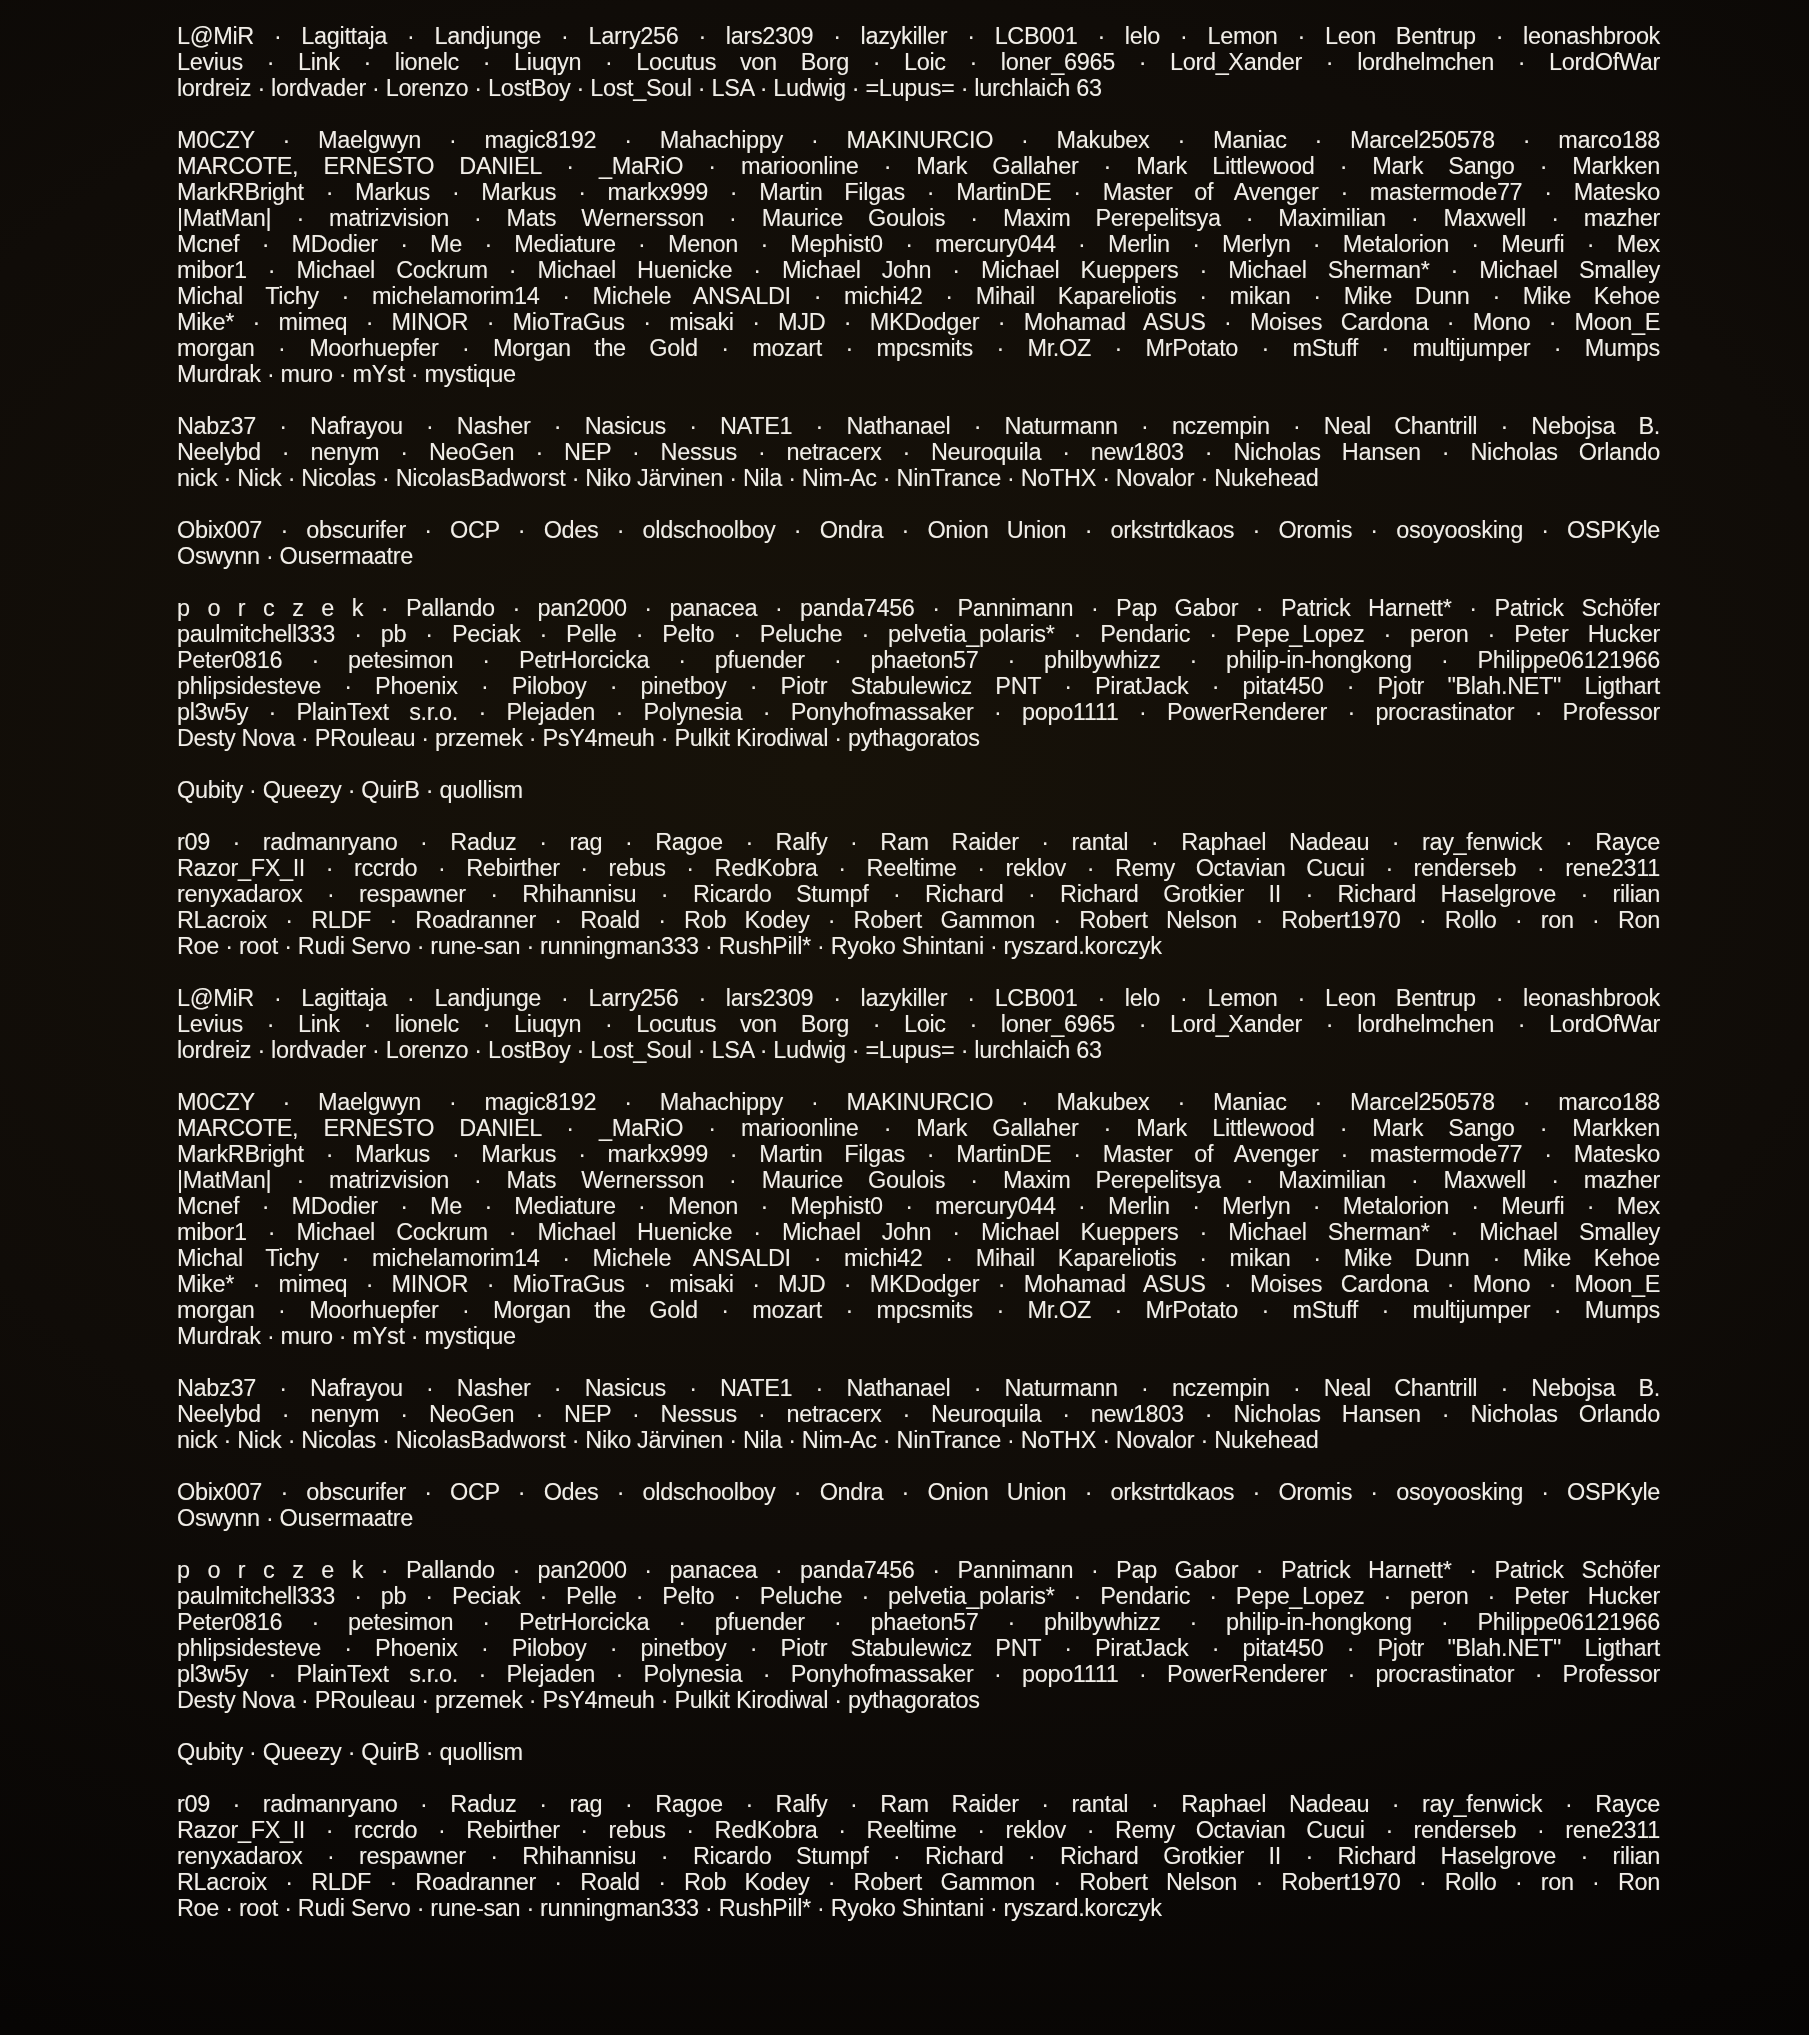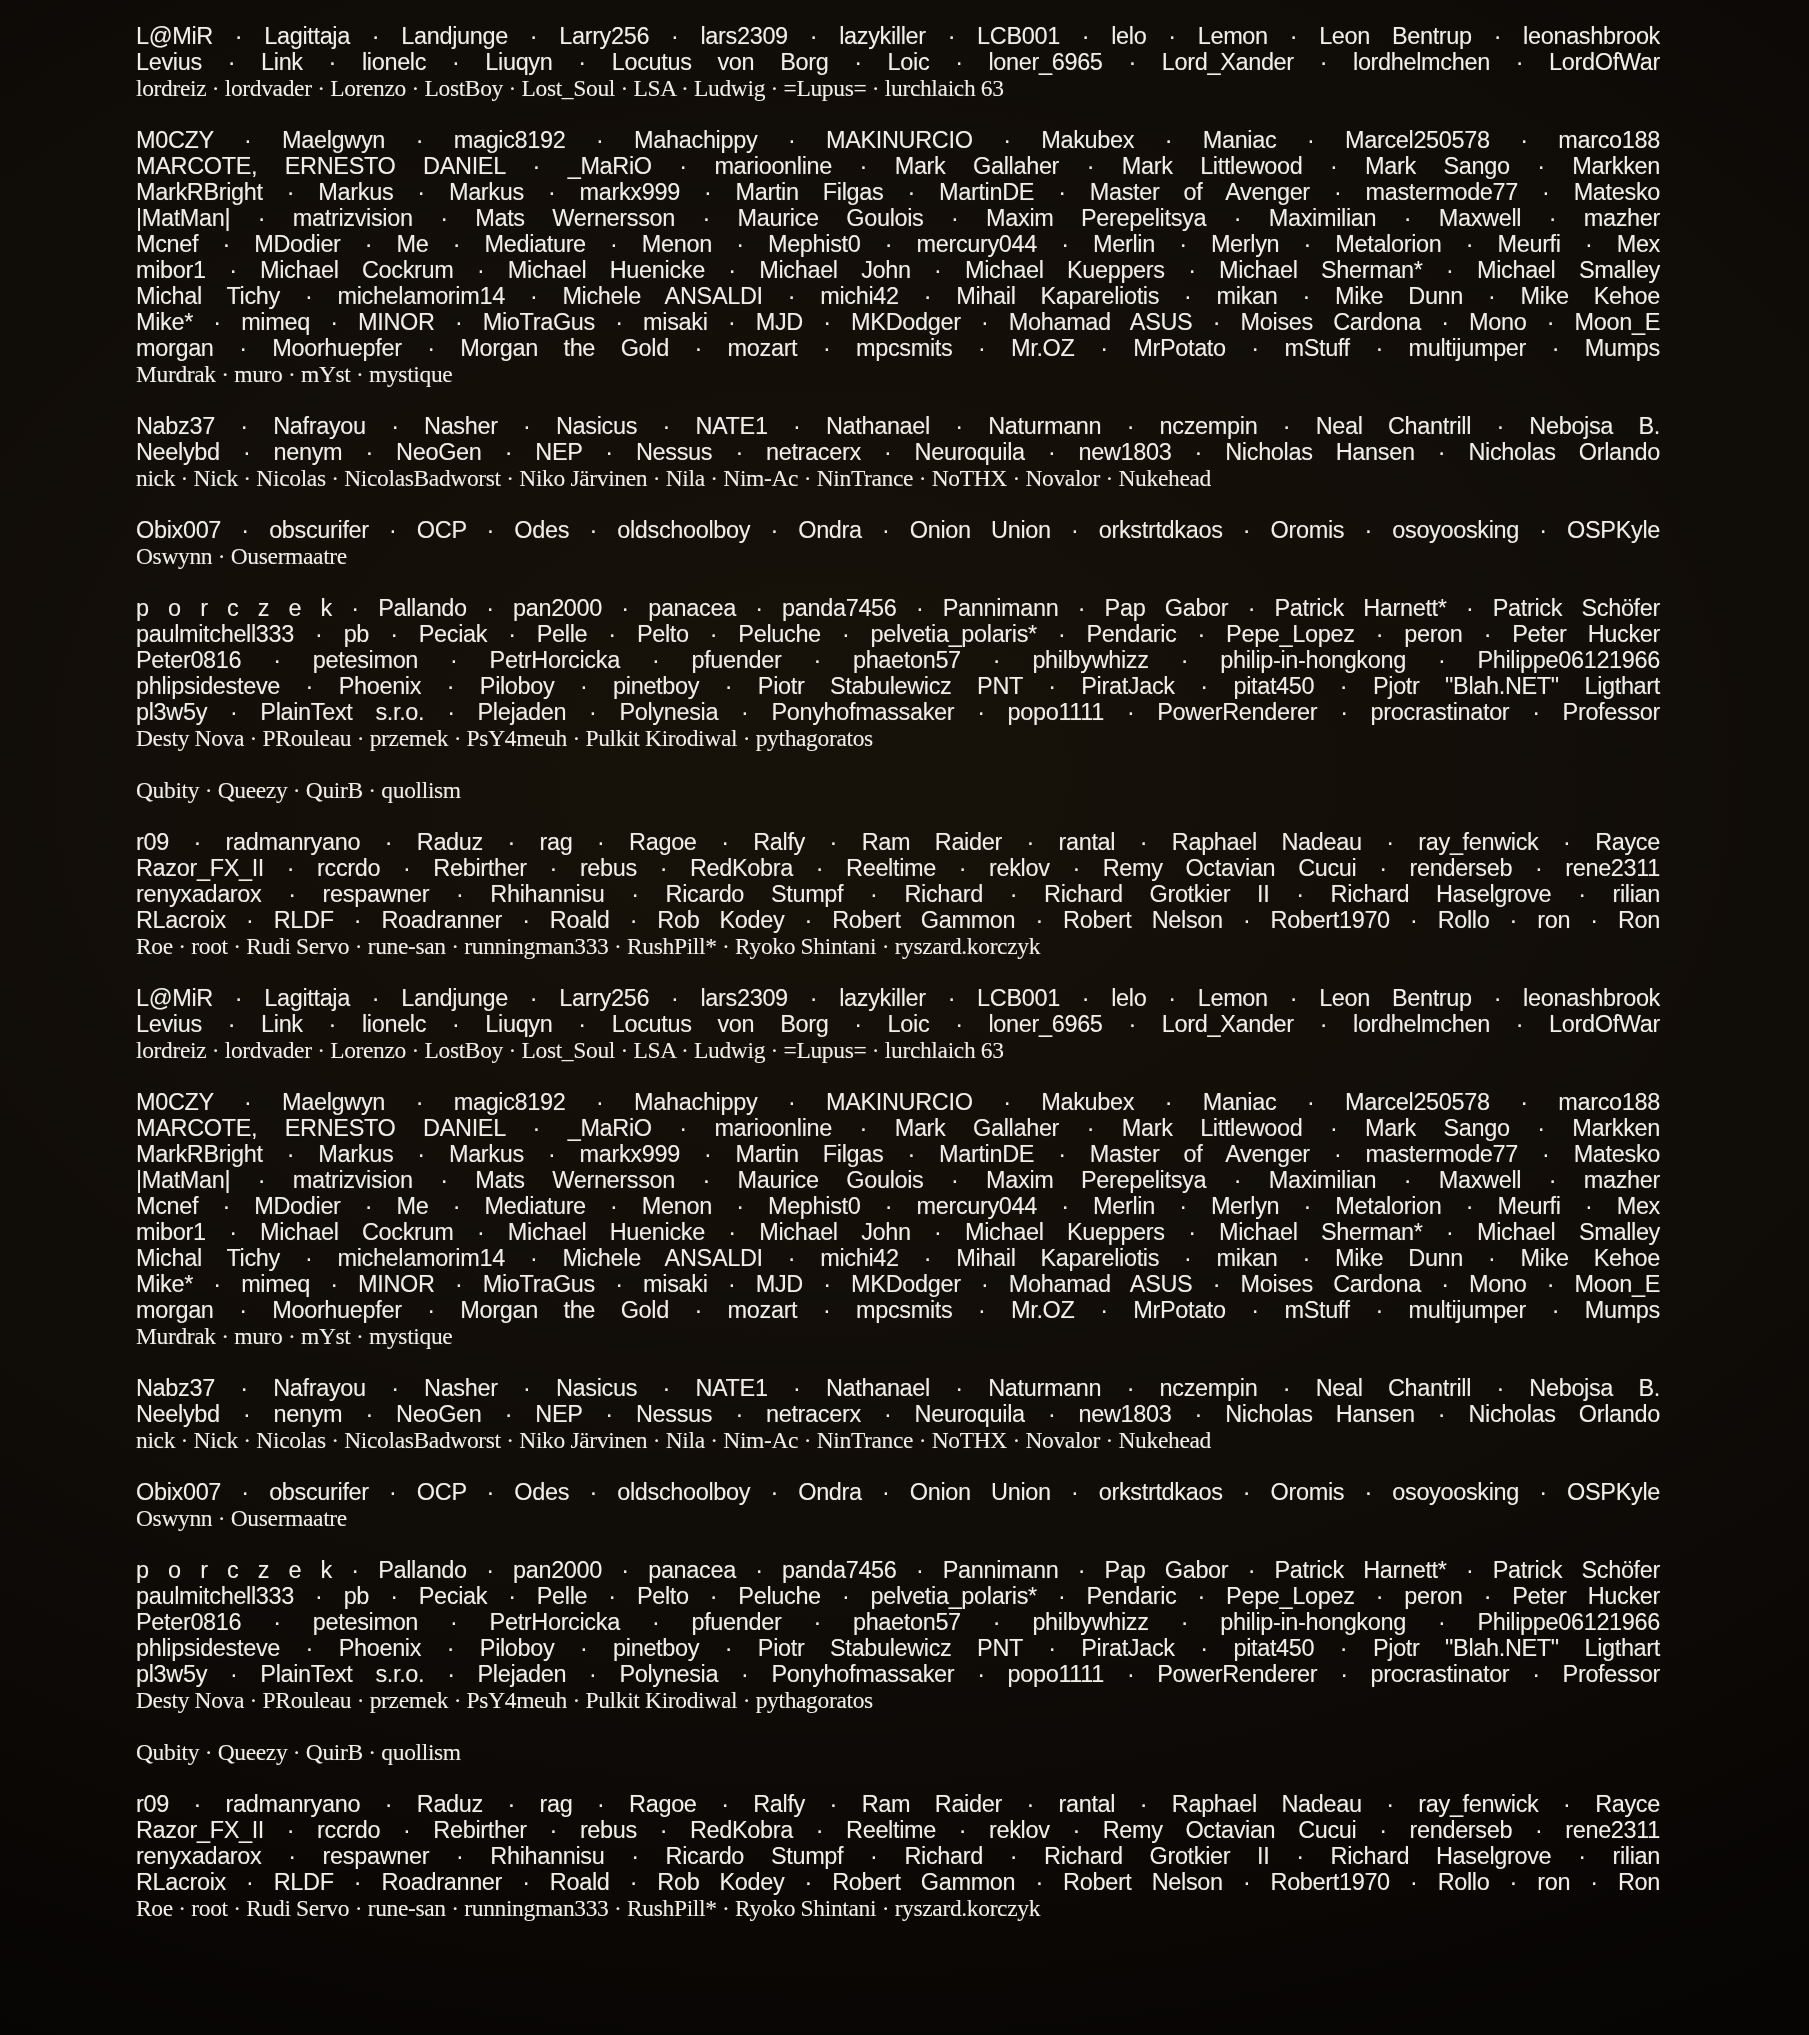--- a/index.html
+++ b/index.html
@@ -28,25 +28,25 @@
     margin: 0 0 26px 0;
   }
   .line {
     font-size: 23.5px;
     line-height: 26px;
     letter-spacing: -0.015em;
     white-space: normal;
     text-align: justify;
     text-align-last: justify;
     text-shadow: 0 0 0.9px rgba(255,255,255,0.25);
+    margin-left: 41px;
   }
   .line.line-last {
     text-align: center;
     text-align-last: left;
-    font-family: Liberation Serif, serif;
   }
 </style>
 </head>
 <body style="color: rgb(241, 238, 232);">
 
 <div class="credits">
     <div class="copy">
       <div class="section">
         <div class="line">L@MiR · Lagittaja · Landjunge · Larry256 · lars2309 · lazykiller · LCB001 · lelo · Lemon · Leon Bentrup · leonashbrook</div>
         <div class="line">Levius · Link · lionelc · Liuqyn · Locutus von Borg · Loic · loner_6965 · Lord_Xander · lordhelmchen · LordOfWar</div>

